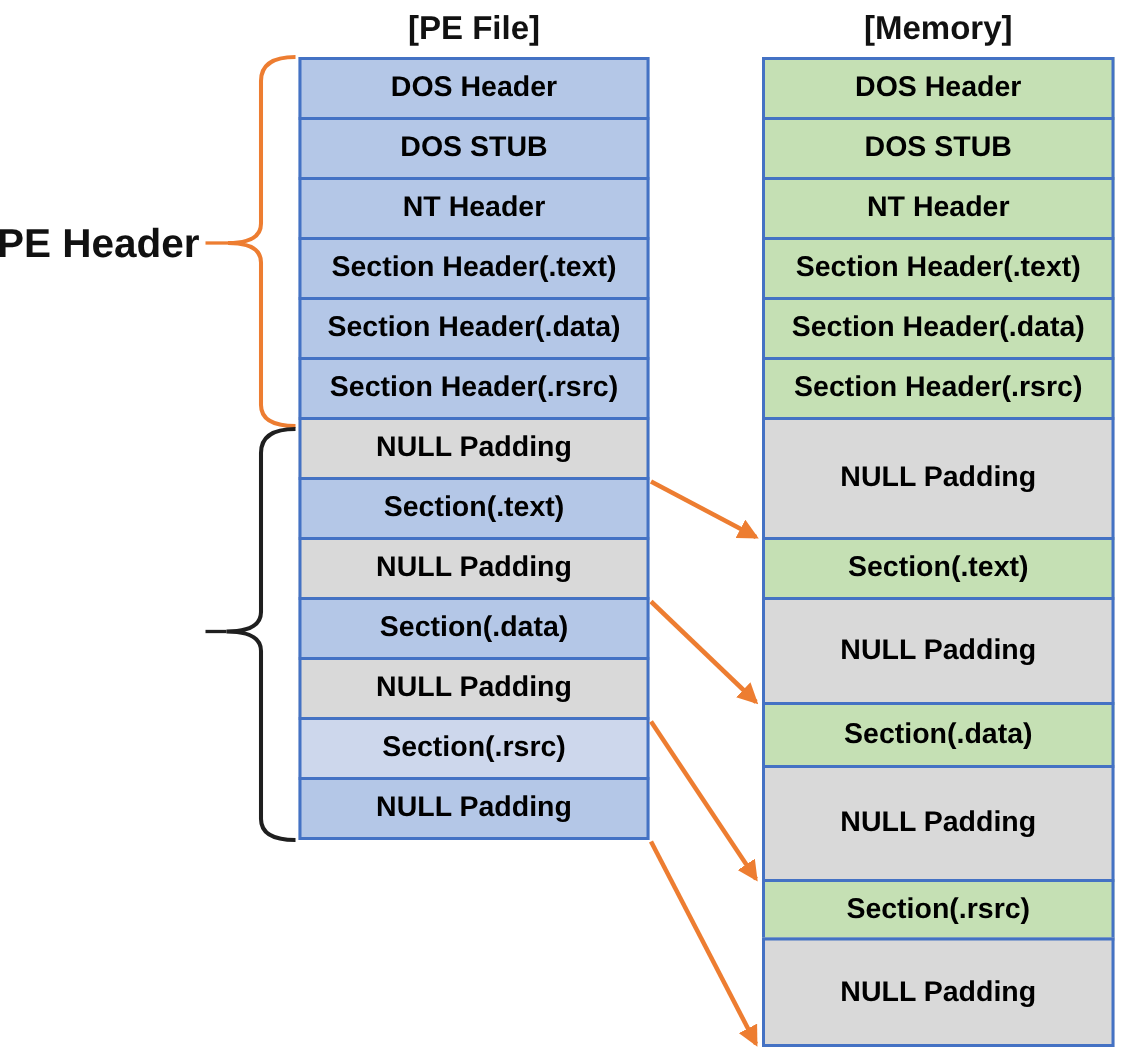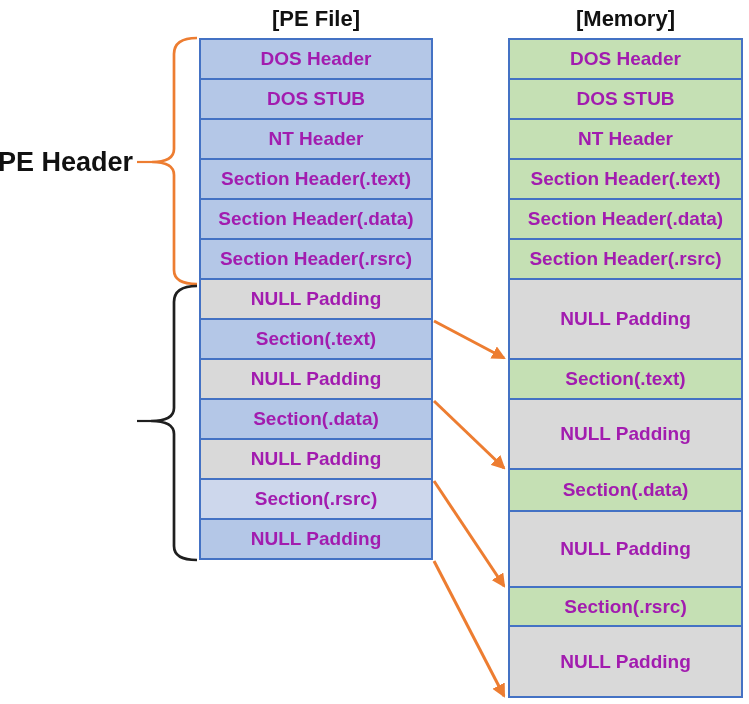--- a/index.html
+++ b/index.html
@@ -19,21 +19,21 @@
   #file-title{left:199px;width:234px;}
   #mem-title{left:508px;width:235px;}
   .column{position:absolute;top:38px;}
   #file-col{left:199px;width:234px;}
   #mem-col{left:508px;width:235px;}
   .box{
     box-sizing:border-box;
     border:2px solid var(--border);
     margin-top:-2px;
     display:flex;align-items:center;justify-content:center;
-    font-size:19px;font-weight:bold;color:#a21caf;
+    font-size:19px;font-weight:bold;color:#000000;
     white-space:nowrap;
   }
   .box:first-child{margin-top:0;}
   .fill-blue{background:var(--blue);}
   .fill-gray{background:var(--gray);}
   .fill-green{background:var(--green);}
   .fill-lavender{background:var(--lavender);}
   .side-label{
     position:absolute;right:616px;
     font-size:27px;font-weight:bold;color:#111;

